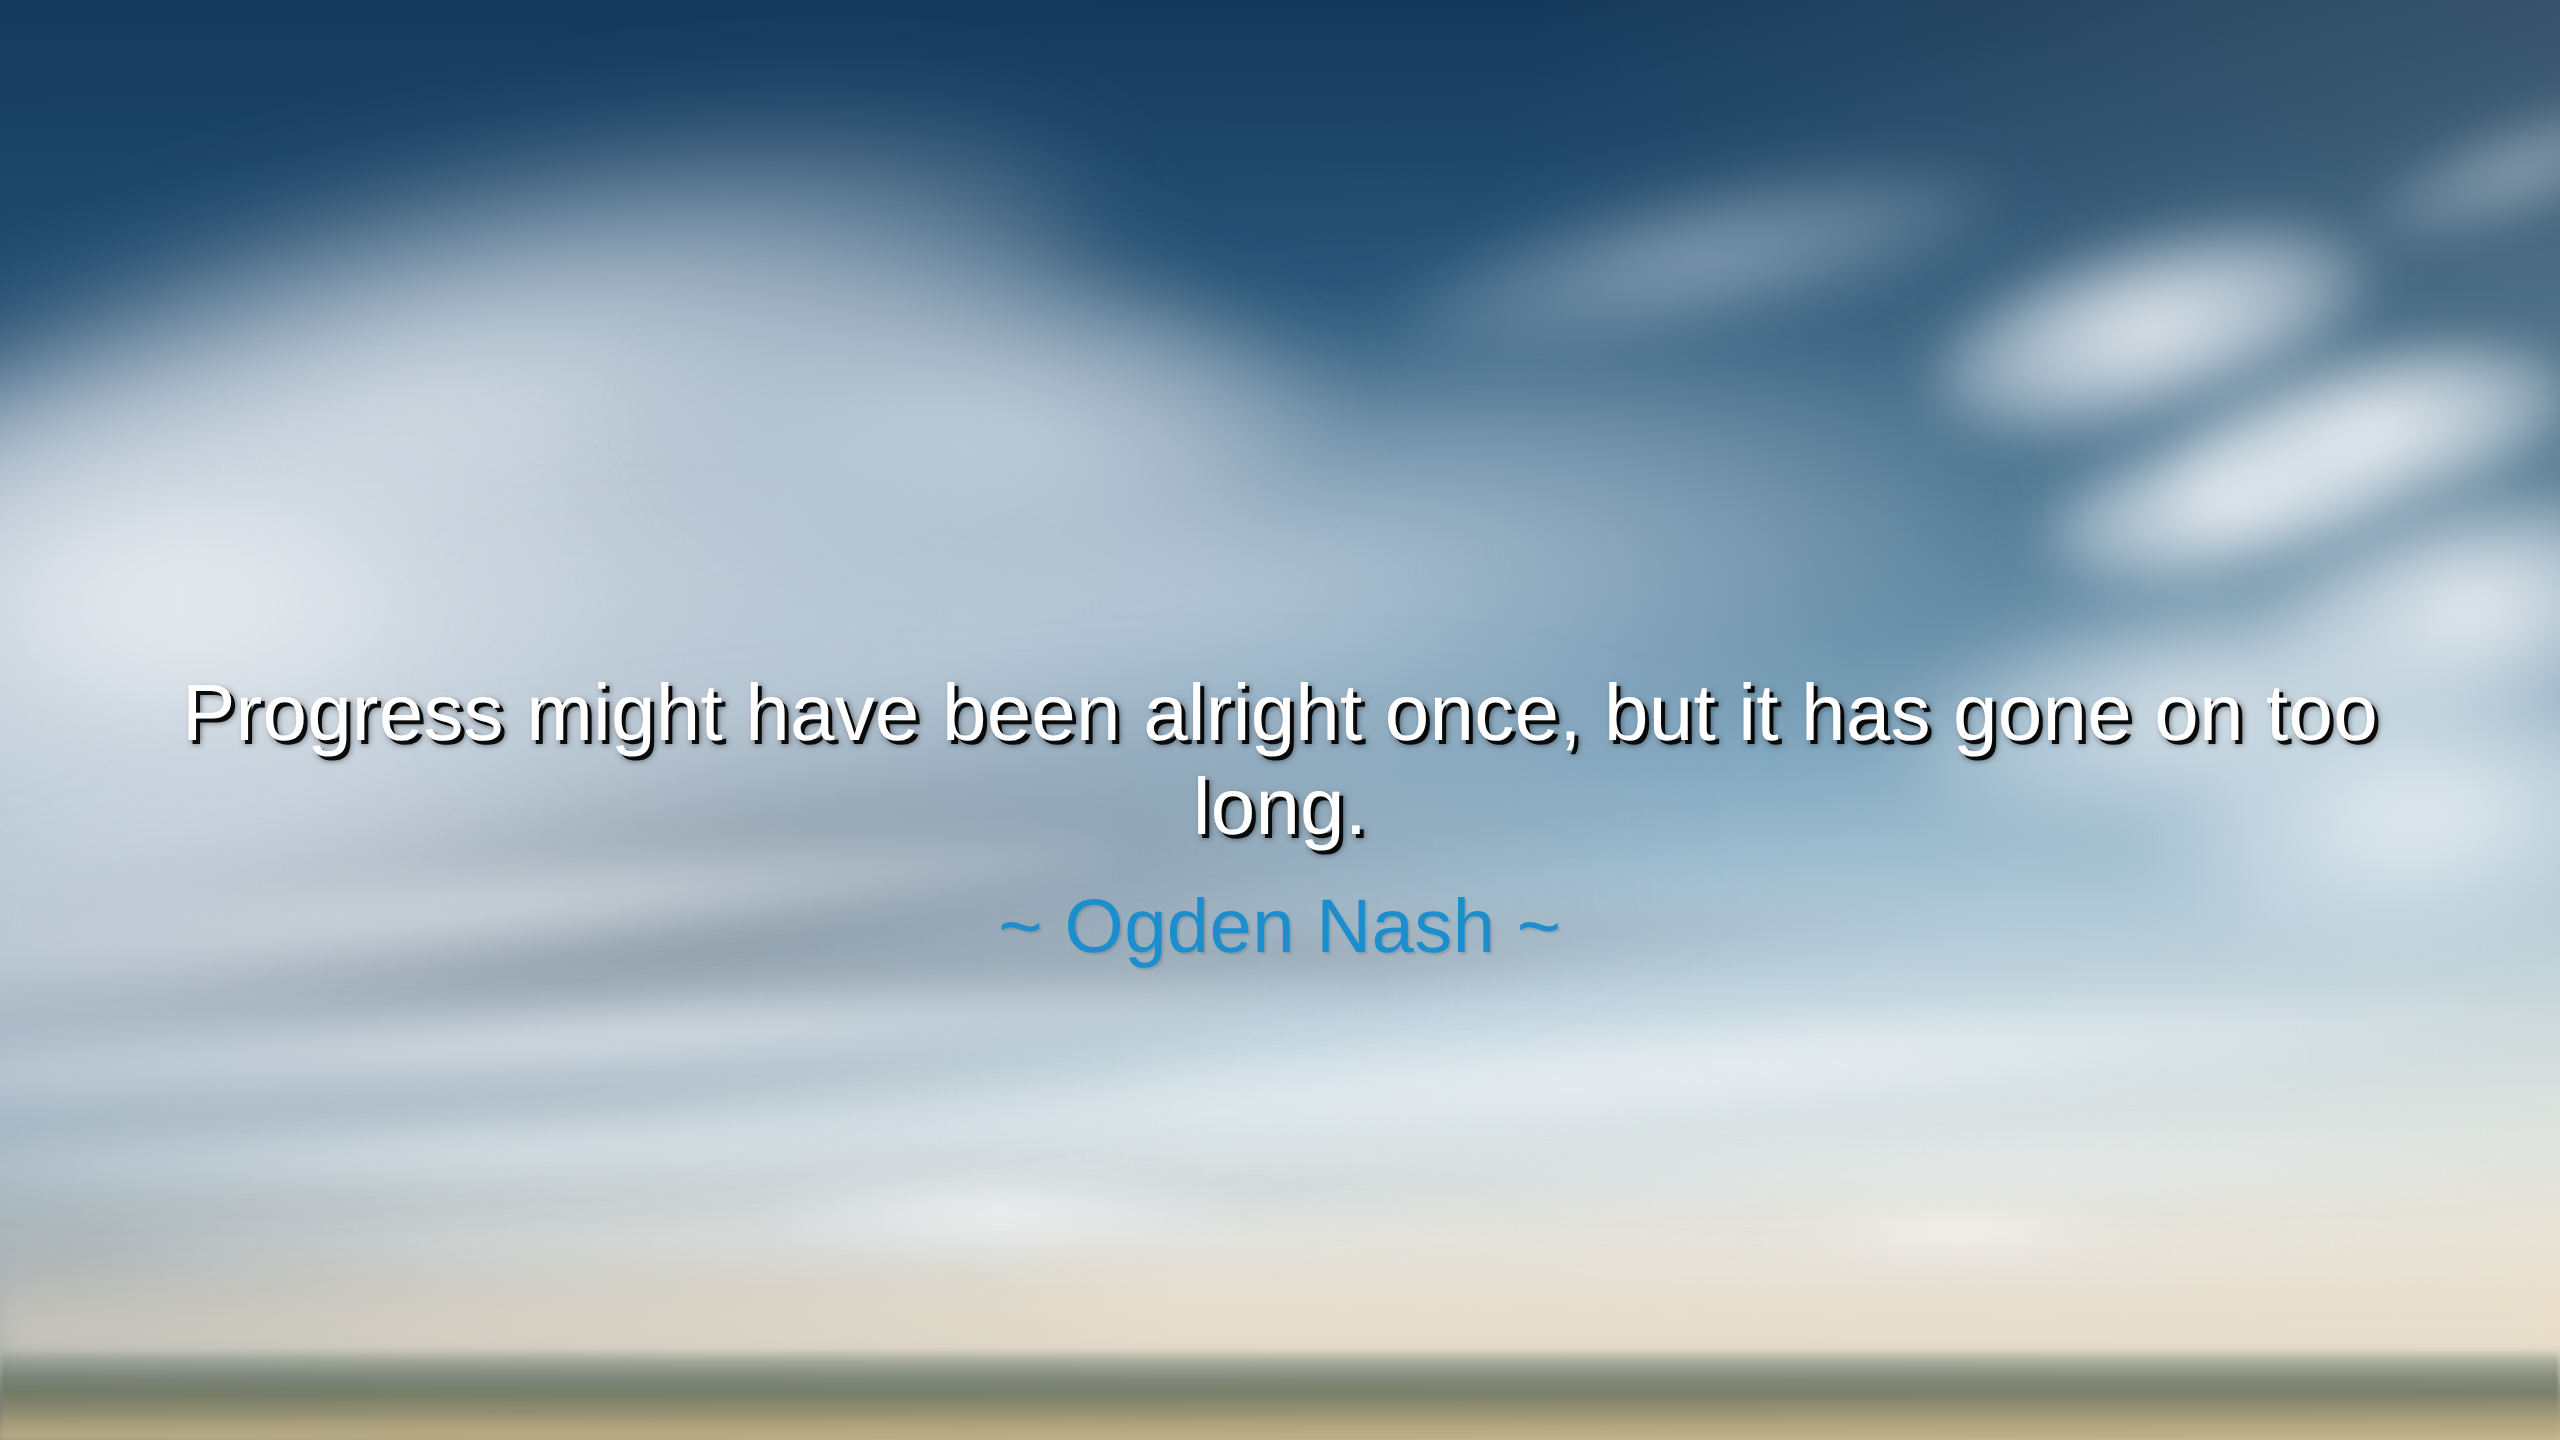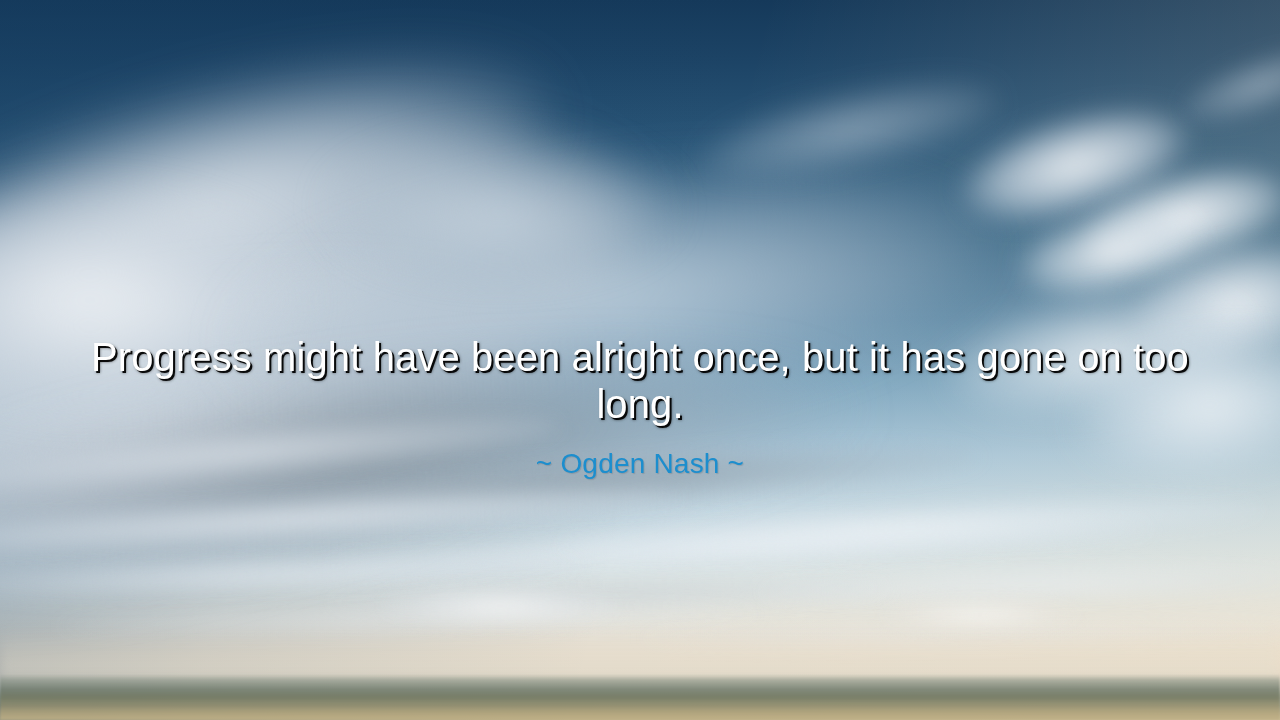--- a/index.html
+++ b/index.html
@@ -134,21 +134,21 @@
     line-height: 47px;
     font-weight: normal;
     color: #ffffff;
     letter-spacing: 0.1px;
     text-shadow:
        2px 2px 0 rgba(0,0,0,0.92),
        2px 2px 3px rgba(0,0,0,0.55);
   }
   .attribution {
     margin: 14px 0 0 0;
-    font-size: 28px;
+    font-size: 38px;
     line-height: 44px;
     font-weight: normal;
     color: #1c8ece;
     letter-spacing: 0.2px;
     text-shadow: 1px 1px 1px rgba(0,0,0,0.12);
   }
 </style>
 </head>
 <body>
 

